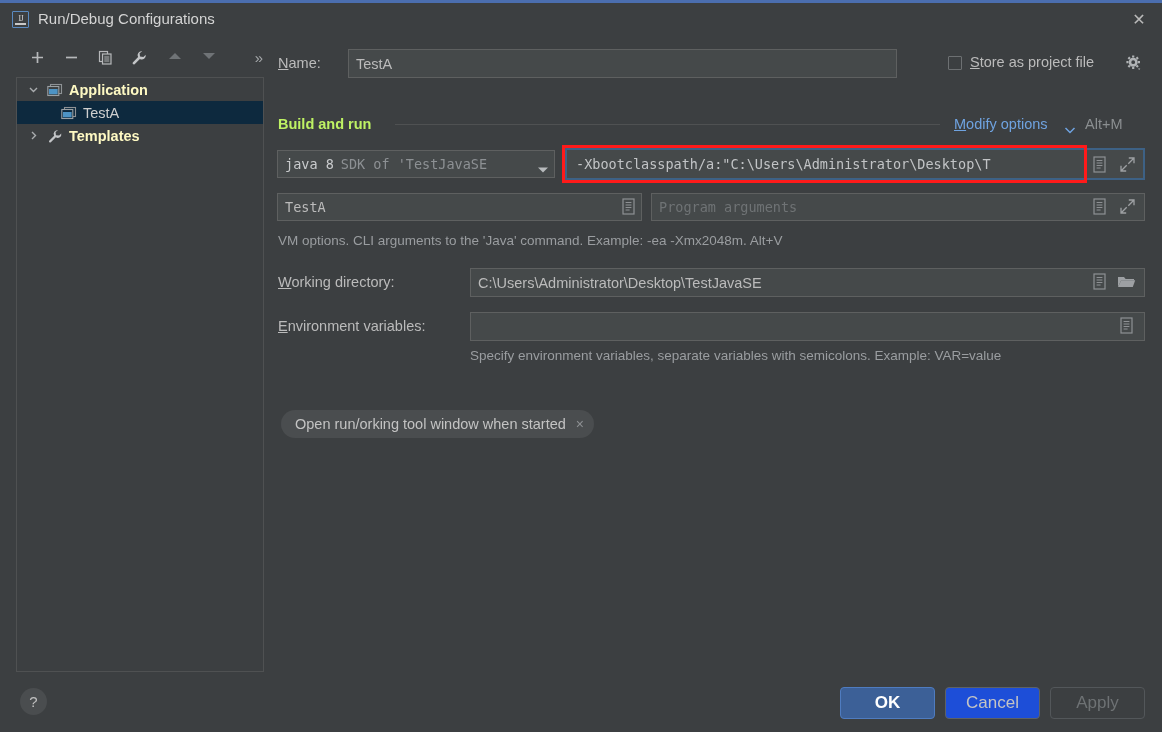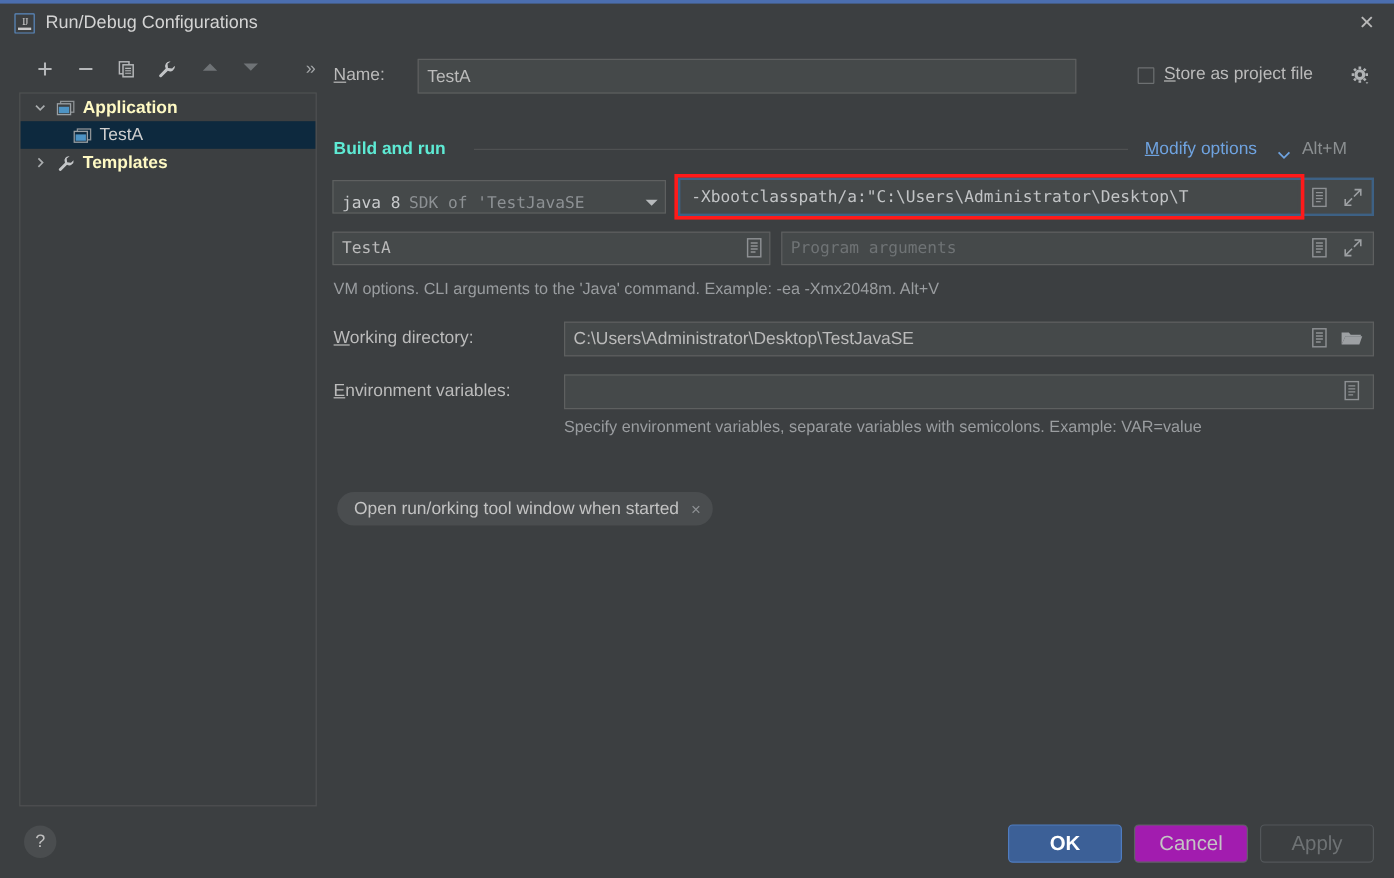--- a/index.html
+++ b/index.html
@@ -165,21 +165,21 @@
     background: #3c3f41;
     box-sizing: border-box;
     cursor: pointer;
     border-radius: 1px;
   }
 
   .section-title {
     position: absolute;
     font-size: 14.5px;
     font-weight: bold;
-    color: #5eead4;
+    color: #bef264;
   }
   .hr {
     position: absolute;
     height: 1px;
     background: #4f5152;
   }
   .link {
     position: absolute;
     font-size: 14.5px;
     color: #6fa3e0;
@@ -245,21 +245,21 @@
     cursor: pointer;
     box-sizing: border-box;
   }
   .btn.primary {
     background: #3c6097;
     border: 1px solid #4f7cc0;
     color: #ffffff;
     font-weight: bold;
   }
   .btn.normal {
-    background: #a21caf;
+    background: #1d4ed8;
     border: 1px solid #5e6264;
     color: #c4c4c4;
   }
   .btn.disabled {
     background: #3c3f41;
     border: 1px solid #53575a;
     color: #6e7274;
     cursor: default;
   }
   .help-btn {
@@ -412,21 +412,21 @@
   <div class="link" style="left:954px; top:116px;">
     <u>M</u><span>odify options</span>
   </div>
   <div style="position:absolute; left:1064px; top:121px;">
     <svg width="12" height="9" viewBox="0 0 12 9">
         <path d="M1.5 2 L6 6.5 L10.5 2" fill="none" stroke="#6fa3e0" stroke-width="1.5"></path>
       </svg>
   </div>
   <div class="shortcut" style="left:1085px; top:116px;">Alt+M</div>
 
-  <div class="field mono" style="left:277px; top:150px; width:278px; height:28px; padding-right:26px;align-items:flex-end;">
+  <div class="field mono" style="left:277px; top:150px; width:278px; height:28px; padding-right:26px;">
     <span style="color:#c9cbcd;">java 8</span>
     <span style="color:#8d9194; margin-left:7px; white-space:nowrap; overflow:hidden;">SDK of 'TestJavaSE</span>
   </div>
   <div style="position:absolute; left:537px; top:160px; cursor:pointer;">
     <svg width="12" height="8" viewBox="0 0 12 8">
         <path d="M1 1.5 L6 6.5 L11 1.5" fill="#b7babc"></path>
       </svg>
   </div>
 
   <div class="focus-ring" style="left:565px; top:148px; width:580px; height:32px;"></div>

